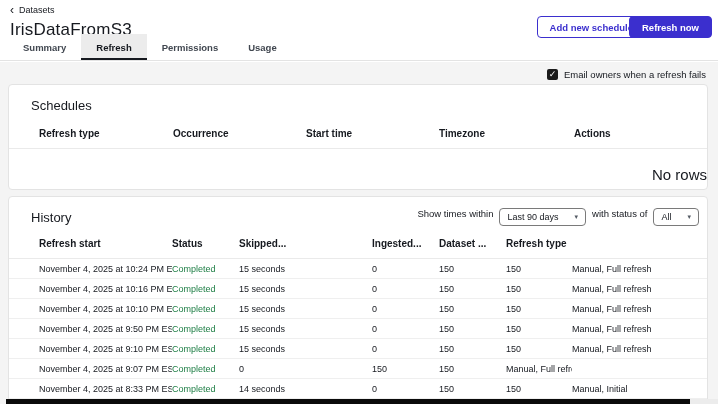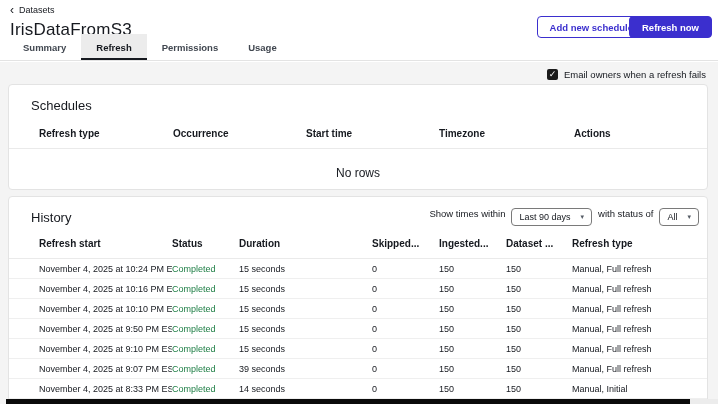--- a/index.html
+++ b/index.html
@@ -30,24 +30,24 @@
   .card-schedules { top:22px; height:106px; }
   .card-history { top:134px; height:240px; }
   .card-title { font-size:13px; font-weight:400; }
   .card-schedules .card-title { padding:13px 0 0 22px; }
   .thead { display:grid; padding:0 8px 9px 30px; font-size:10px; font-weight:700; border-bottom:1px solid #eaeaea; }
   .sched-grid { grid-template-columns:134px 133px 133px 135px 1fr; }
   .hist-grid  { grid-template-columns:133px 67px 133px 67px 67px 66px 1fr; }
   .card-schedules .thead { margin-top:15px; }
   .th { position:relative; white-space:nowrap; overflow:hidden; }
   .th + .th::before { content:""; position:absolute; left:-10px; top:0; bottom:0; width:1px; background:#d9d9d9; }
-  .no-rows { text-align:center; font-size:12px; color:#16191f; padding:17px 0; }
+  .no-rows { text-align:right; font-size:15px; color:#16191f; padding:17px 0; }
   .history-top { display:flex; justify-content:space-between; align-items:center; padding:11px 8px 0 22px; }
   .filters { display:flex; align-items:flex-start; gap:6px; font-size:9.5px; }
-  .select { display:flex; align-items:center; gap:10px; border:1px solid #7a7a7a; border-radius:4px; padding:3px 7px; font-size:9px; background:#fff; cursor:pointer; white-space:nowrap; }
+  .select { display:flex; align-items:center; gap:16px; border:1px solid #7a7a7a; border-radius:4px; padding:3px 7px; font-size:9px; background:#fff; cursor:pointer; white-space:nowrap; }
   .select .chev { font-size:7px; color:#545b64; }
   .card-history .thead { margin-top:12px; }
   .trow { display:grid; padding:0 8px 0 30px; height:20px; align-items:center; font-size:9px; border-bottom:1px solid #efefef; }
   .cell { white-space:nowrap; overflow:hidden; }
   .cell-status { color:var(--status-green); }
   
   .hscroll { position:absolute; left:0; right:0; bottom:0; height:5px; z-index:5; }
   .hscroll .thumb { position:absolute; left:6px; right:28px; top:0; bottom:0; background:#0a0a0a; }
   .hscroll .corner { position:absolute; right:0; width:28px; top:0; bottom:0; background:#ececec; }
 </style>
@@ -104,21 +104,20 @@
         <span class="select">
           <span>All</span>
           <span class="chev">▾</span>
         </span>
       </div>
     </div>
 
     <div class="thead hist-grid">
       <div class="th">Refresh start</div>
       <div class="th">Status</div>
-      <div class="th">Duration</div>
       <div class="th">Skipped...</div>
       <div class="th">Ingested...</div>
       <div class="th">Dataset ...</div>
       <div class="th">Refresh type</div>
     </div>
 
     <div>
         <div class="trow hist-grid">
         <div class="cell">November 4, 2025 at 10:24 PM EST</div>
         <div class="cell cell-status">Completed</div>
@@ -160,21 +159,20 @@
         <div class="cell cell-status">Completed</div>
         <div class="cell">15 seconds</div>
         <div class="cell">0</div>
         <div class="cell">150</div>
         <div class="cell">150</div>
         <div class="cell">Manual, Full refresh</div>
       </div>
         <div class="trow hist-grid">
         <div class="cell">November 4, 2025 at 9:07 PM EST</div>
         <div class="cell cell-status">Completed</div>
-        <div class="cell">39 seconds</div>
         <div class="cell">0</div>
         <div class="cell">150</div>
         <div class="cell">150</div>
         <div class="cell">Manual, Full refresh</div>
       </div>
         <div class="trow hist-grid">
         <div class="cell">November 4, 2025 at 8:33 PM EST</div>
         <div class="cell cell-status">Completed</div>
         <div class="cell">14 seconds</div>
         <div class="cell">0</div>

